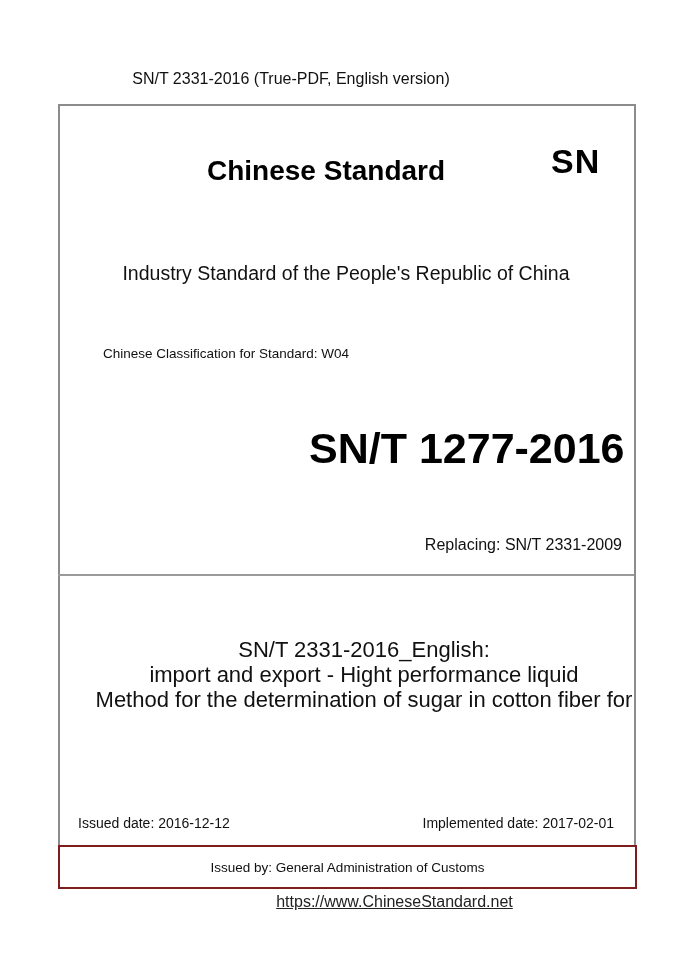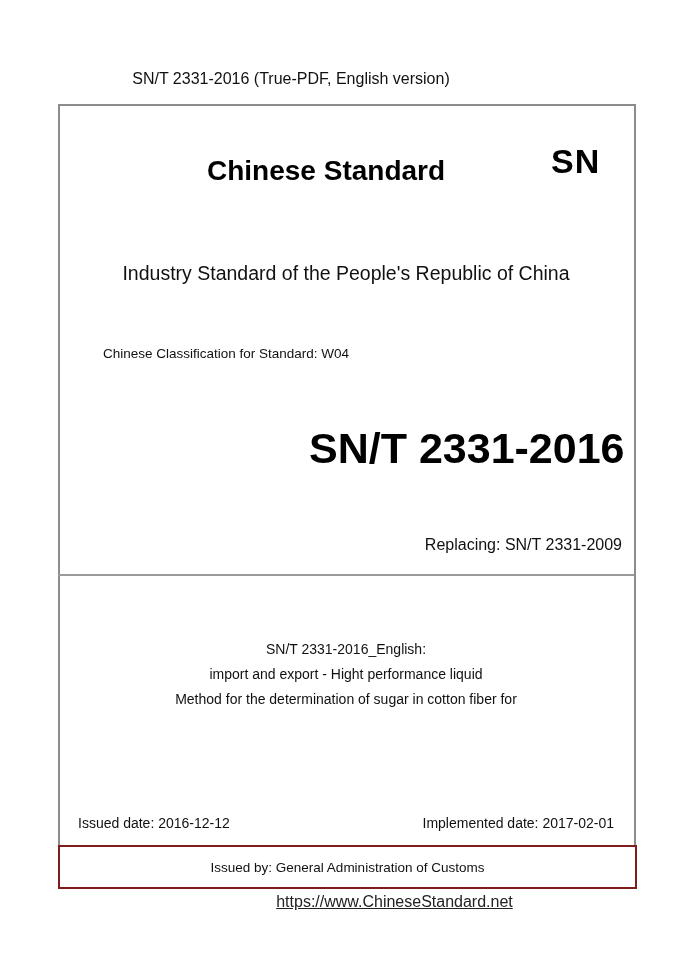--- a/index.html
+++ b/index.html
@@ -59,23 +59,23 @@
     .std-number {
       left: 309px; top: 424px;
       font-size: 43px; font-weight: bold;
     }
     .replacing {
       right: 71px; top: 536px;
       font-size: 16px;
       color: #111;
     }
     .doc-title {
-      left: 58px; width: 576px; top: 637px;
+      left: 76px; width: 576px; top: 637px;
       text-align: center;
-      font-size: 14px;
+      font-size: 22px;
       line-height: 25px;
       color: #111;
     }
     .issued-date {
       left: 78px; top: 815px;
       font-size: 14px;
       color: #111;
     }
     .implemented-date {
       right: 79px; top: 815px;
@@ -114,21 +114,21 @@
 
 <div class="abs chinese-standard">Chinese Standard</div>
 <div class="abs sn-mark">SN</div>
 
 <div class="abs industry">
   <div>Industry Standard of the People's Republic of China</div>
 </div>
 
 <div class="abs classification">Chinese Classification for Standard: W04</div>
 
-<div class="abs std-number">SN/T 2331-2016</div>
+<div class="abs std-number">SN/T 1277-2016</div>
 
 <div class="abs replacing">Replacing: SN/T 2331-2009</div>
 
 <div class="abs doc-title">
   <div>SN/T 2331-2016_English:</div>
   <div>import and export - Hight performance liquid</div>
   <div>Method for the determination of sugar in cotton fiber for</div>
 </div>
 
 <div class="abs issued-date">Issued date: 2016-12-12</div>

